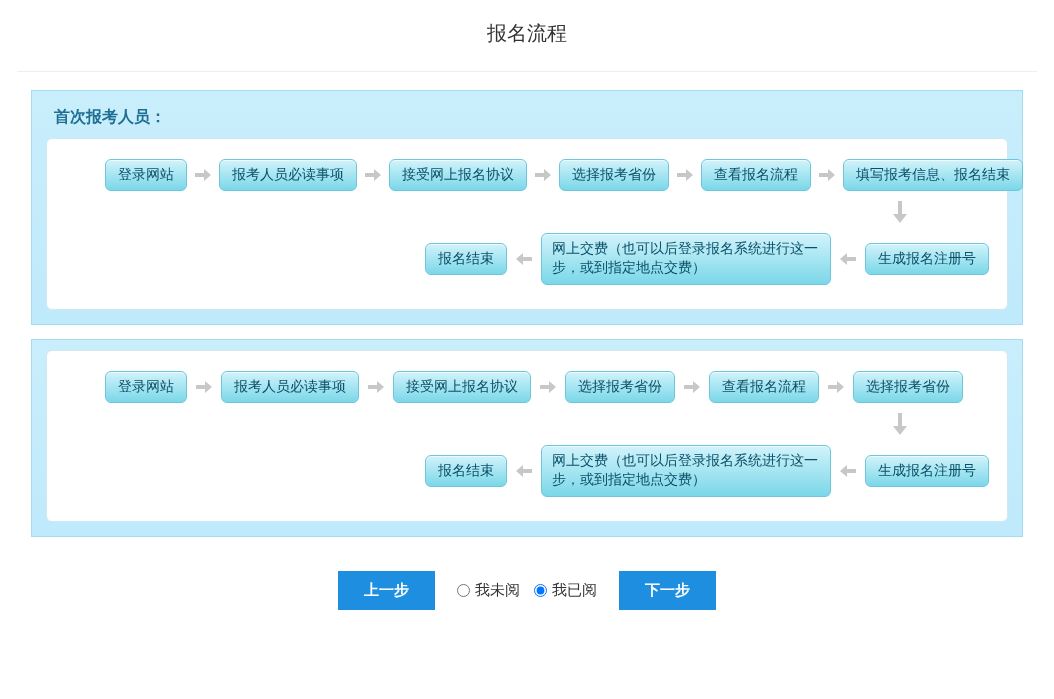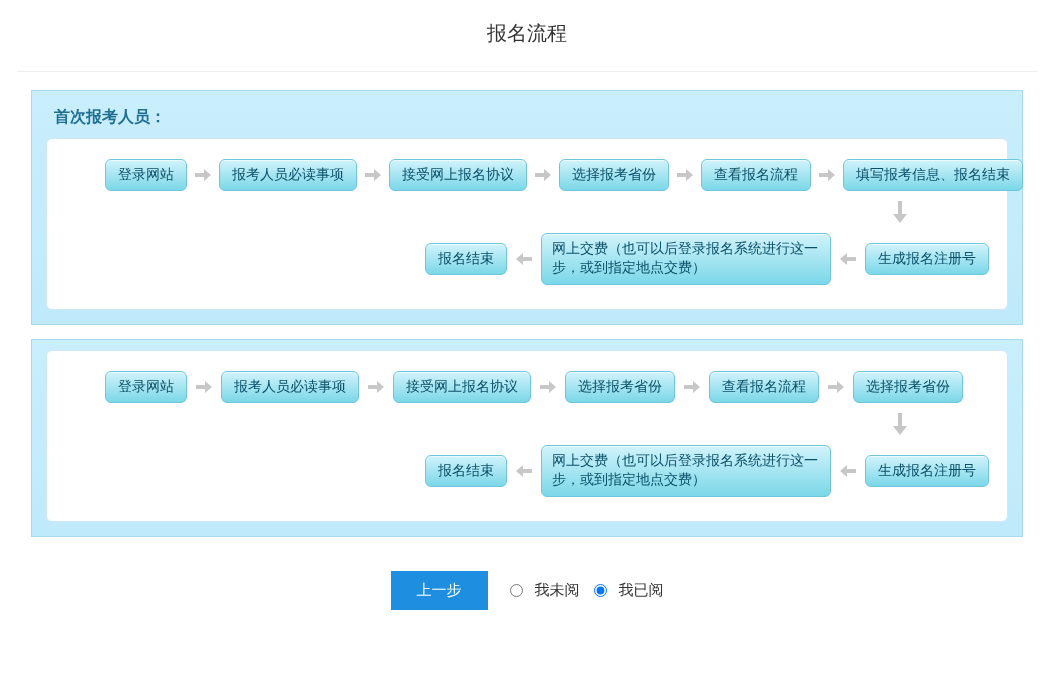--- a/index.html
+++ b/index.html
@@ -98,32 +98,33 @@
     gap: 22px;
     padding: 20px 0 30px;
   }
   .btn {
     background: #1e8fe0;
     color: #fff;
     border: none;
     padding: 10px 26px;
     font-size: 15px;
     cursor: pointer;
+    font-weight: bold;
   }
   .radio-group {
     display: flex;
     align-items: center;
     gap: 14px;
     font-size: 15px;
     color: #333;
   }
   .radio-item {
     display: flex;
     align-items: center;
-    gap: 12px;
+    gap: 5px;
     cursor: pointer;
   }
   .radio-item input { margin: 0; }
 </style>
 </head>
 <body>
 
 <div class="page">
   <div class="title">报名流程</div>
   <div class="divider"></div>
@@ -255,14 +256,15 @@
     <div class="radio-group">
       <label class="radio-item">
         <input type="radio" name="readstatus" style="">
         <span>我未阅</span>
       </label>
       <label class="radio-item">
         <input type="radio" name="readstatus" checked="" style="">
         <span>我已阅</span>
       </label>
     </div>
+    <button class="btn">下一步</button>
   </div>
 </div>
 
 </body></html>

